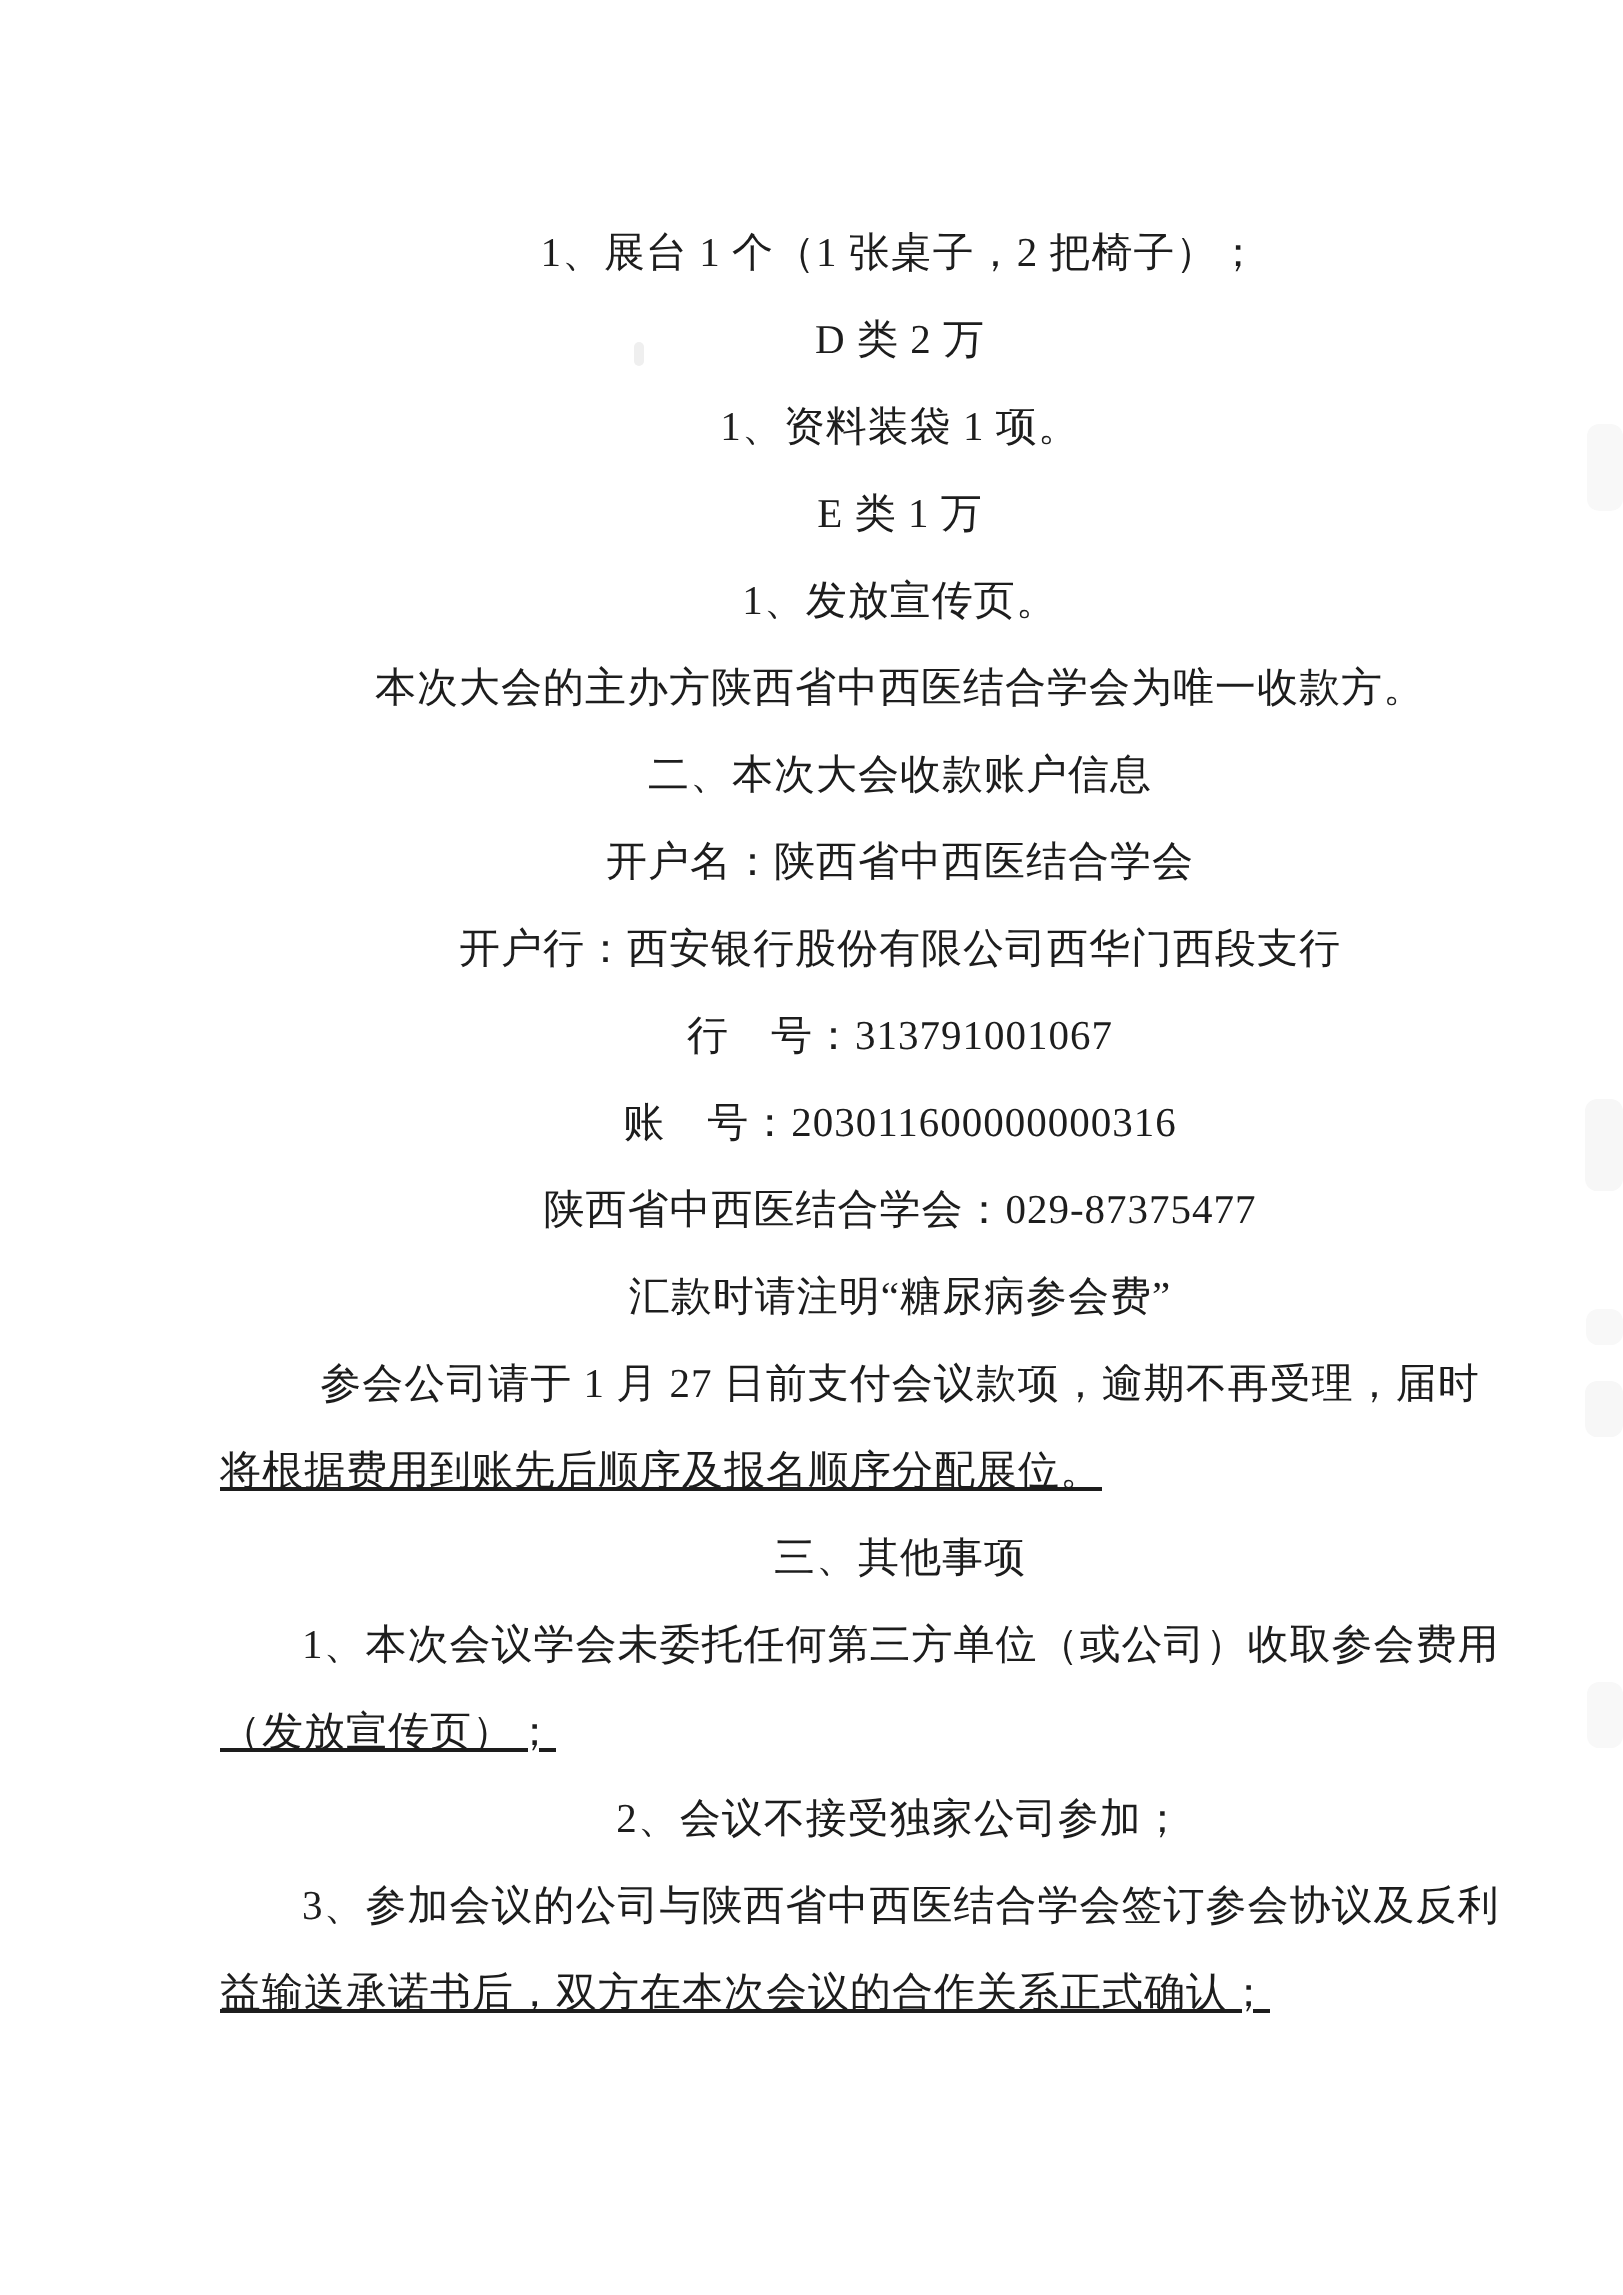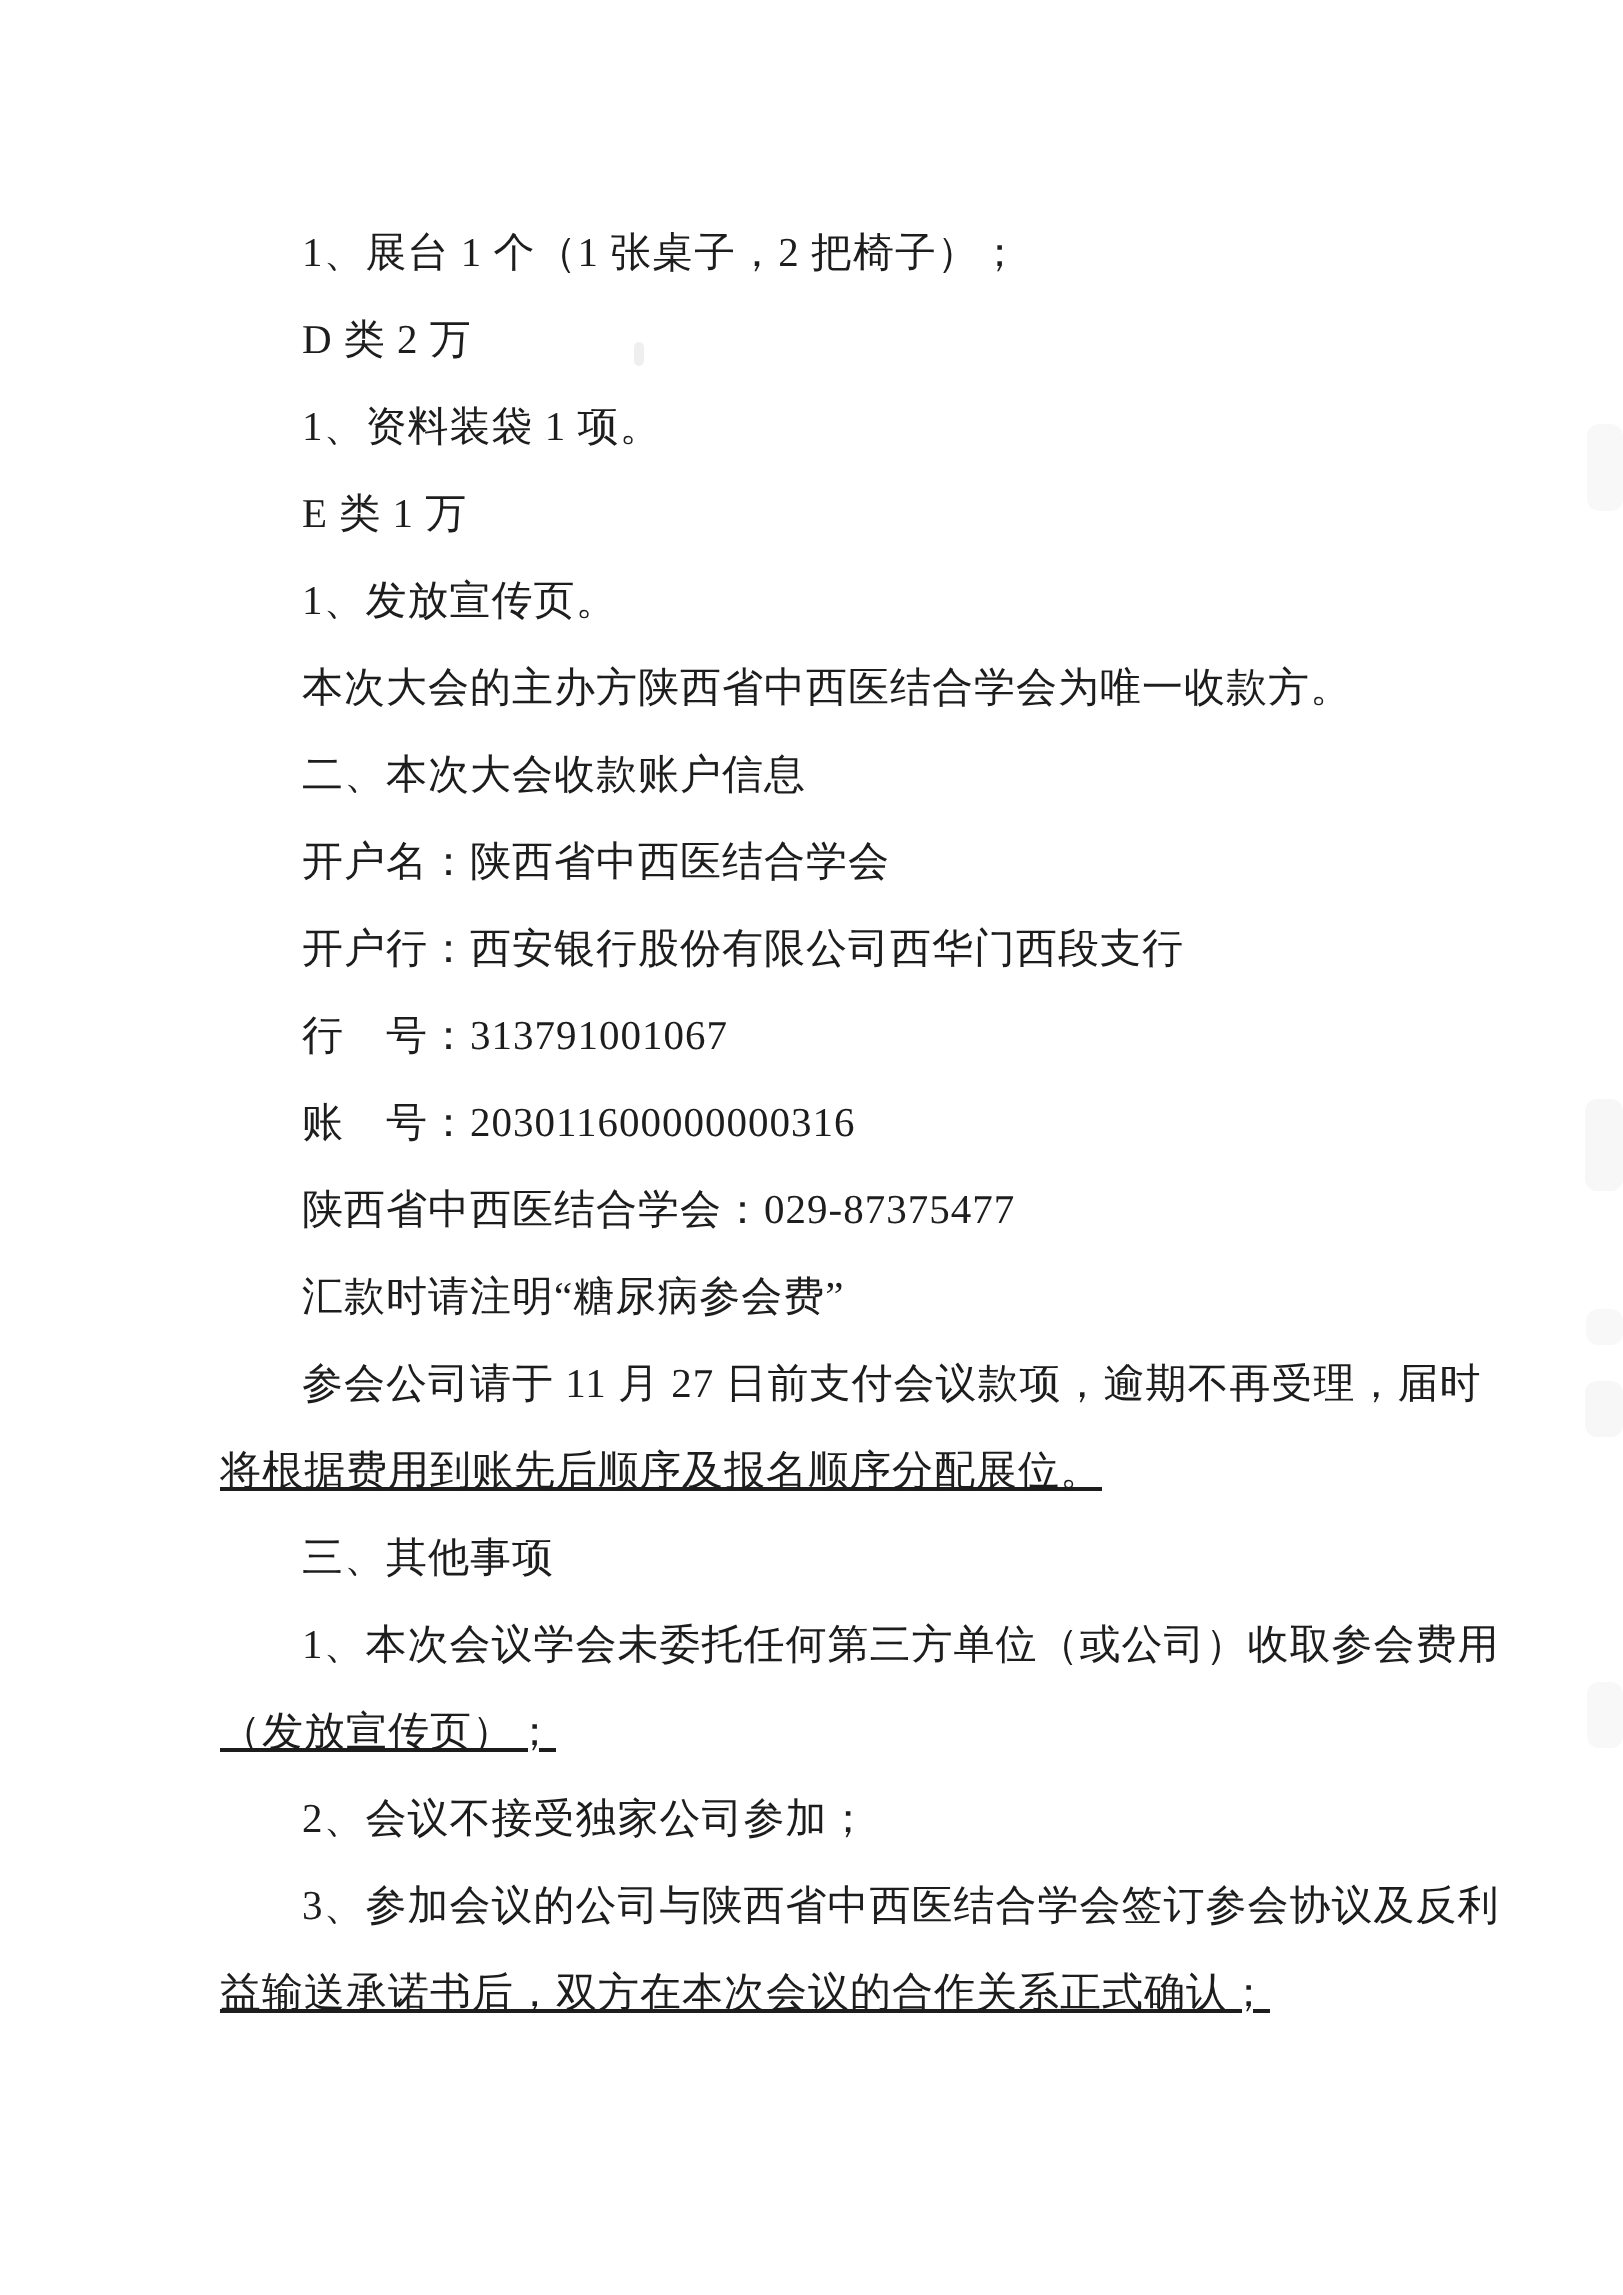--- a/index.html
+++ b/index.html
@@ -24,20 +24,21 @@
   .line {
     font-size: 41px;
     line-height: 87px;
     letter-spacing: 1px;
     white-space: nowrap;
     color: #1d1d1d;
     text-rendering: geometricPrecision;
   }
   .line.indent {
     text-indent: 82px;
+    text-align: center;
   }
   .line.flush {
     text-indent: 0;
     text-decoration: underline;
   }
   
   .artifact {
     position: absolute;
     border-radius: 12.3px;
     pointer-events: none;
@@ -60,21 +61,21 @@
       <div class="line indent">E 类 1 万</div>
       <div class="line indent">1、发放宣传页。</div>
       <div class="line indent">本次大会的主办方陕西省中西医结合学会为唯一收款方。</div>
       <div class="line indent">二、本次大会收款账户信息</div>
       <div class="line indent">开户名：陕西省中西医结合学会</div>
       <div class="line indent">开户行：西安银行股份有限公司西华门西段支行</div>
       <div class="line indent">行　号：313791001067</div>
       <div class="line indent">账　号：203011600000000316</div>
       <div class="line indent">陕西省中西医结合学会：029-87375477</div>
       <div class="line indent">汇款时请注明“糖尿病参会费”</div>
-      <div class="line indent">参会公司请于 11 月 27 日前支付会议款项，逾期不再受理，届时</div>
+      <div class="line indent">参会公司请于 1 月 27 日前支付会议款项，逾期不再受理，届时</div>
       <div class="line flush">将根据费用到账先后顺序及报名顺序分配展位。</div>
       <div class="line indent">三、其他事项</div>
       <div class="line indent">1、本次会议学会未委托任何第三方单位（或公司）收取参会费用</div>
       <div class="line flush">（发放宣传页）；</div>
       <div class="line indent">2、会议不接受独家公司参加；</div>
       <div class="line indent">3、参加会议的公司与陕西省中西医结合学会签订参会协议及反利</div>
       <div class="line flush">益输送承诺书后，双方在本次会议的合作关系正式确认；</div>
     </div>
 
   <div class="artifact a1"></div>

